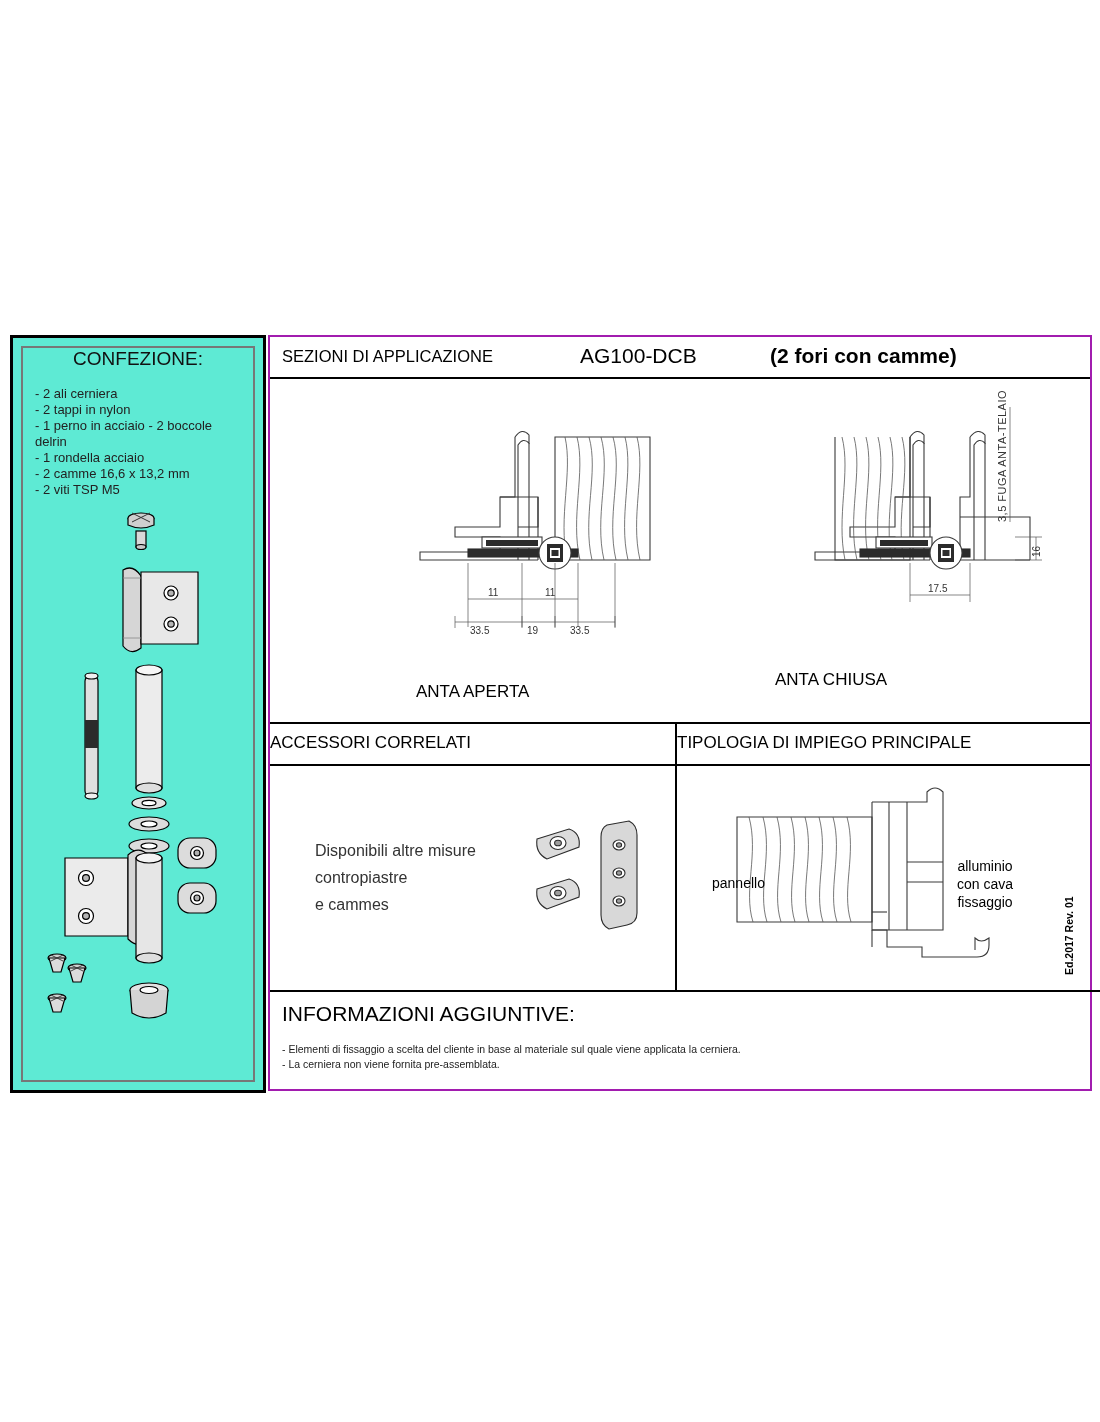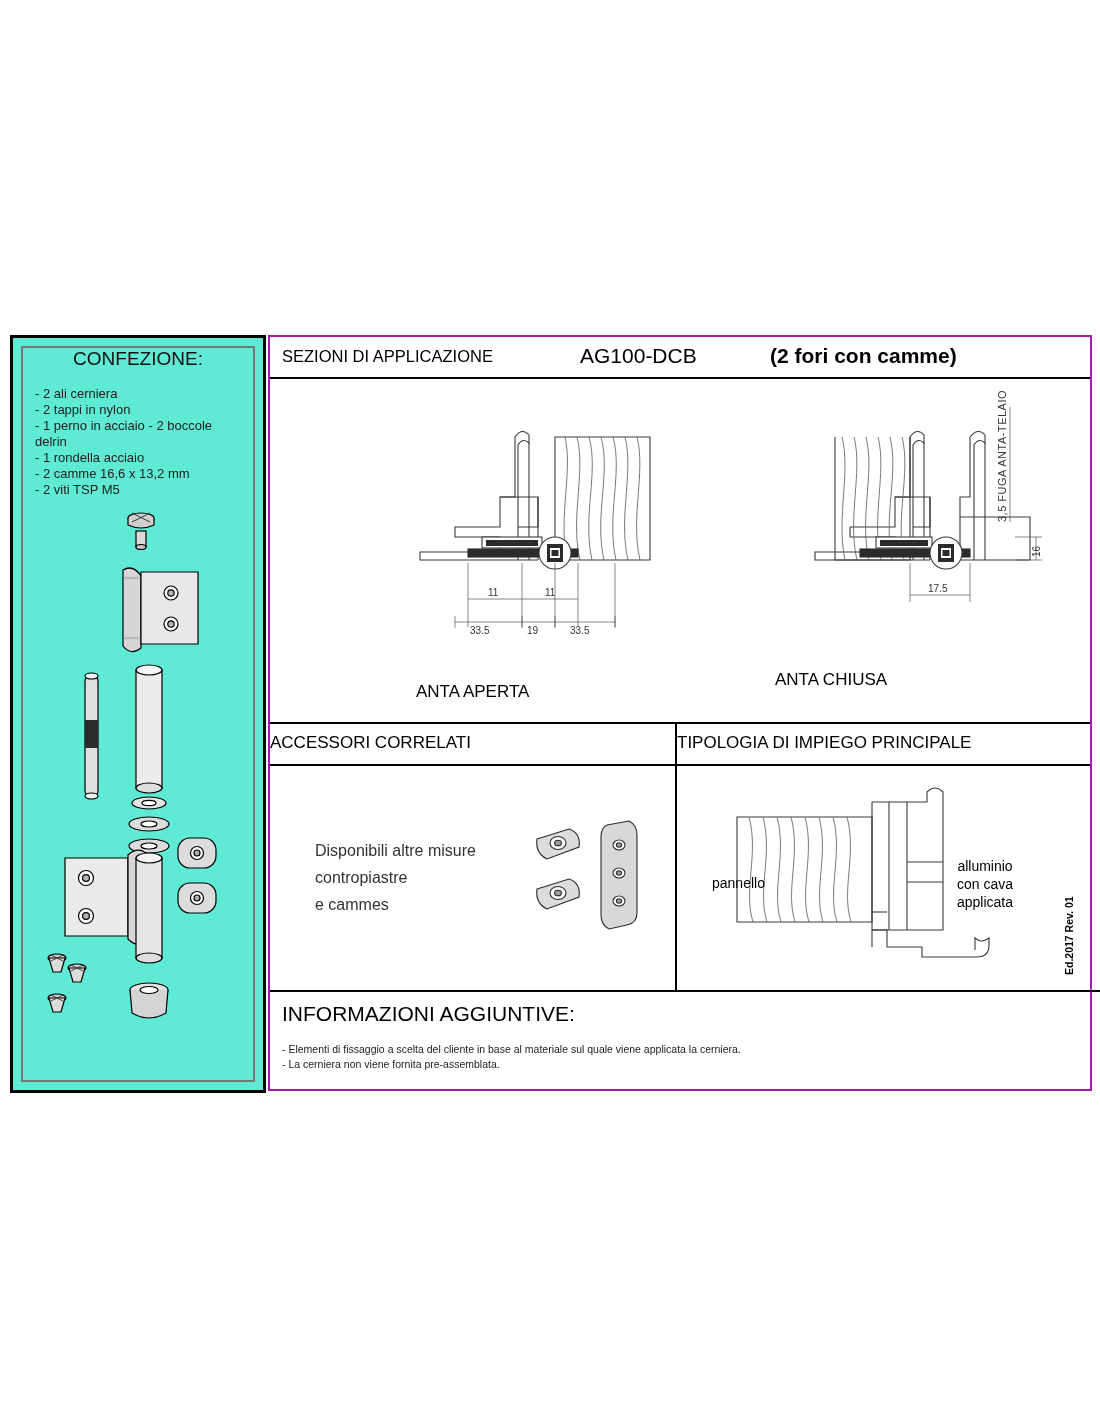--- a/index.html
+++ b/index.html
@@ -320,21 +320,21 @@
               <path d="M230,120 L266,120"></path>
               <path d="M195,168 L195,185"></path>
               <path d="M210,150 L195,150"></path>
             </g>
           </svg>
         </div>
         <div class="lbl lbl-pannello">pannello</div>
         <div class="lbl lbl-alluminio">
           <div>alluminio</div>
           <div>con cava</div>
-          <div>applicata</div>
+          <div>fissaggio</div>
         </div>
       </div>
     </div>
 
     <div class="info">
       <div class="info-title">INFORMAZIONI AGGIUNTIVE:</div>
       <div class="info-lines">
         <div>- Elementi di fissaggio a scelta del cliente in base al materiale sul quale viene applicata la cerniera.</div>
         <div>- La cerniera non viene fornita pre-assemblata.</div>
       </div>

